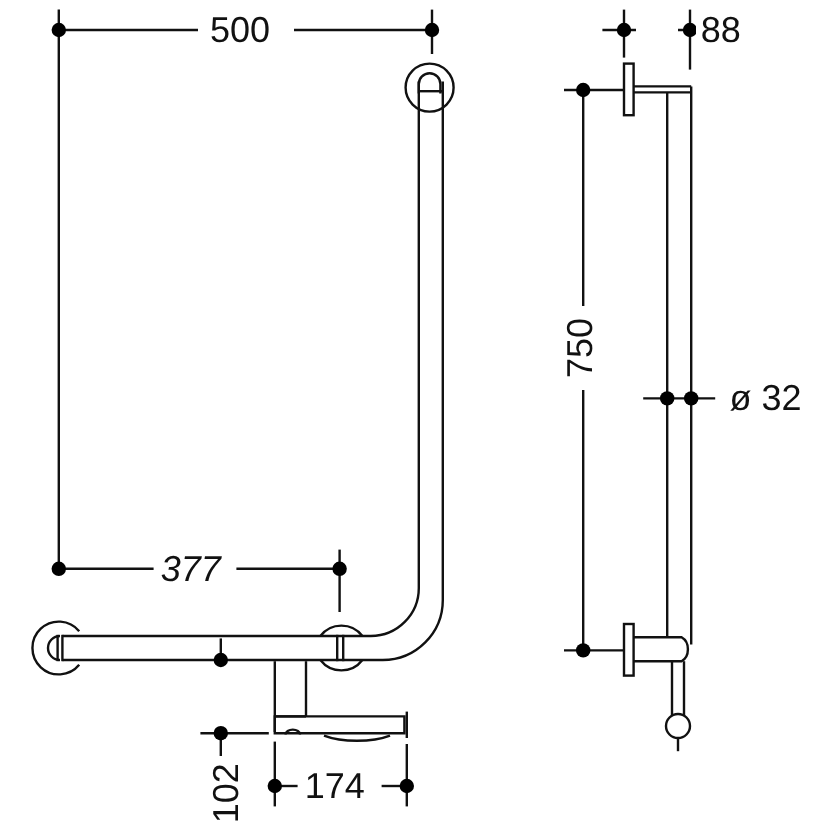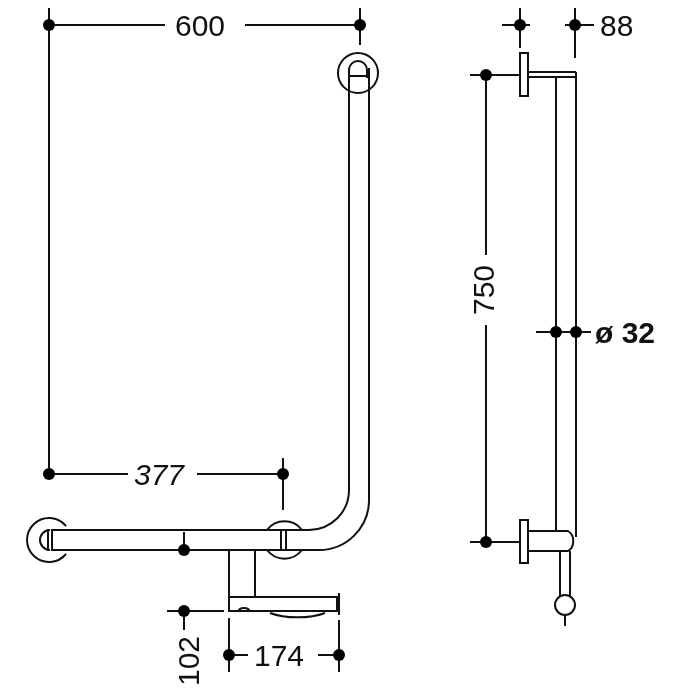--- a/index.html
+++ b/index.html
@@ -130,20 +130,20 @@
         <rect class="ln" x="520" y="520" width="8" height="43" stroke-width="2.4"></rect>
         <path class="ln" stroke-width="2.4" d="M528 531 L568 531 A9 11 0 0 1 568 551 L528 551"></path>
         <line class="ln" x1="560" y1="551" x2="560" y2="596" stroke-width="2.4"></line>
         <line class="ln" x1="570" y1="551" x2="570" y2="596" stroke-width="2.4"></line>
         <circle class="ln" cx="565" cy="605" r="10" stroke-width="3"></circle>
         <line class="ln" x1="565" y1="615" x2="565" y2="626" stroke-width="2.4"></line>
       </g>
     </g>
   </svg>
 
-  <span class="lbl" style="left:171px; top:11px;">600</span>
+  <span class="lbl" style="left:171px; top:11px;">500</span>
   <span class="lbl" style="left:130px; top:460px;font-style:italic;">377</span>
   <span class="lbl" style="left:250px; top:641px;">174</span>
   <span class="lbl rot" style="left:160px; top:646px;">102</span>
-  <span class="lbl" style="left:596px; top:11px;">88</span>
+  <span class="lbl" style="left:580px; top:11px;">88</span>
   <span class="lbl rot" style="left:455px; top:275px;">750</span>
-  <span class="lbl" style="left:591px; top:318px;font-weight:bold;">ø 32</span>
+  <span class="lbl" style="left:604px; top:318px;">ø 32</span>
 </div>
 
 </body></html>

